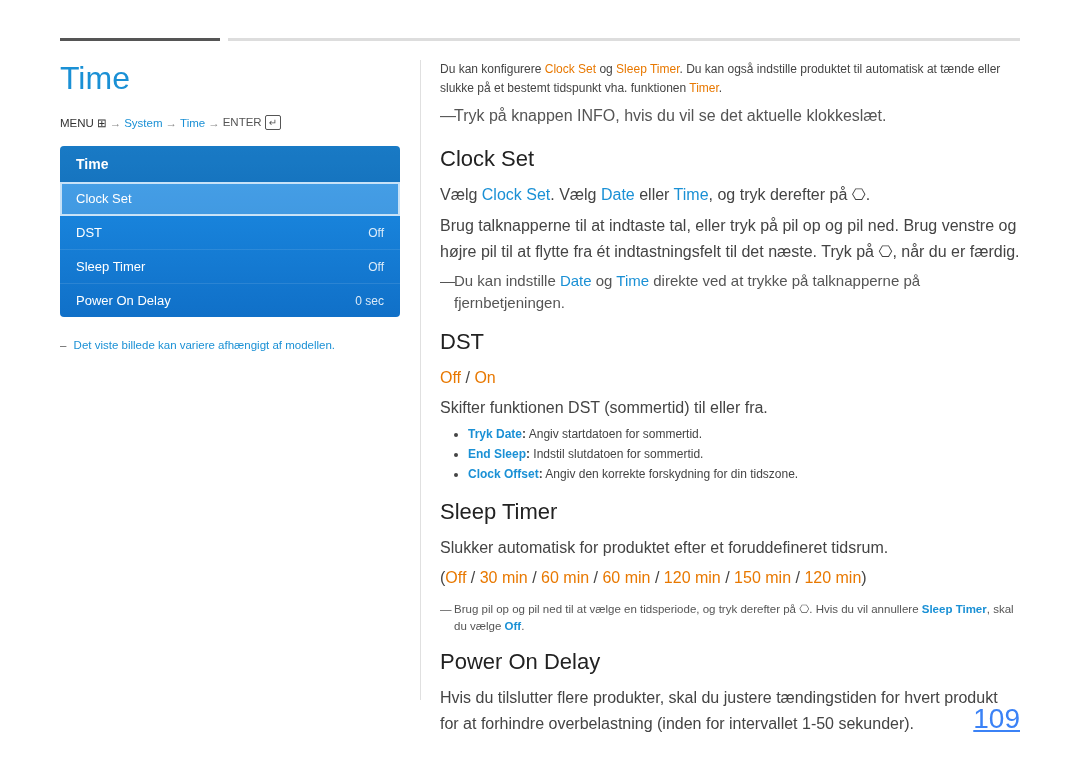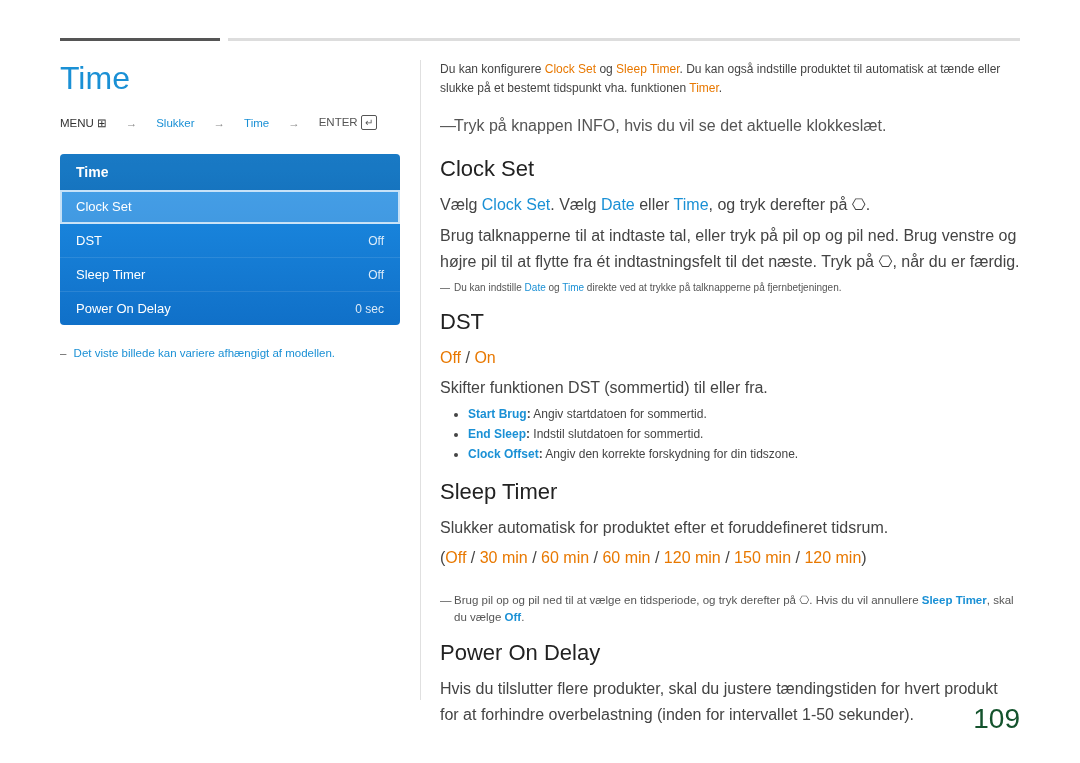--- a/index.html
+++ b/index.html
@@ -45,24 +45,24 @@
     .page-title {
       font-size: 32px;
       font-weight: 300;
       color: #1a90d5;
       margin-bottom: 18px;
     }
 
     .breadcrumb {
       font-size: 11.5px;
       color: #555;
-      margin-bottom: 24px;
+      margin-bottom: 16px;
       display: flex;
       align-items: center;
-      gap: 19px;
+      gap: 3px;
     }
     .breadcrumb .menu-word { color: #333; font-weight: 500; }
     .breadcrumb .arrow { color: #888; }
     .breadcrumb .enter-icon {
       display: inline-block;
       font-size: 10px;
       border: 1px solid #555;
       padding: 1px 3px;
       border-radius: 2px;
     }
@@ -115,21 +115,21 @@
       position: absolute;
       top: 60px;
       left: 440px;
       right: 60px;
     }
 
     .intro-text {
       font-size: 12px;
       color: #444;
       line-height: 1.6;
-      margin-bottom: 16px;
+      margin-bottom: 6px;
     }
     .note-text {
       font-size: 16px;
       color: #555;
       line-height: 1.5;
       padding-left: 14px;
       position: relative;
       margin-bottom: 18px;
     }
     .note-text::before {
@@ -146,21 +146,21 @@
       margin-top: 2px;
     }
 
     .section-text {
       font-size: 16px;
       color: #444;
       line-height: 1.65;
       margin-bottom: 4px;
     }
     .section-note {
-      font-size: 10px;
+      font-size: 15px;
       color: #555;
       line-height: 1.5;
       padding-left: 14px;
       position: relative;
       margin-bottom: 1px;
     }
     .section-note::before {
       content: '—';
       position: absolute;
       left: 0;
@@ -183,35 +183,36 @@
       color: #444;
       line-height: 1.65;
     }
 
     .inline-note {
       font-size: 11.5px;
       color: #555;
       line-height: 1.5;
       padding-left: 14px;
       position: relative;
-      margin-top: 20px;
+      margin-top: 9px;
     }
     .inline-note::before {
       content: '—';
       position: absolute;
       left: 0;
     }
 
     .page-number {
       position: absolute;
       bottom: 28px;
       right: 60px;
       font-size: 28px;
       font-weight: 300;
-      color: #14532d;
+      color: #3b82f6;
+      text-decoration: underline;
     }
 
     .divider-line {
       position: absolute;
       top: 60px;
       left: 420px;
       width: 1px;
       height: 640px;
       background: #e0e0e0;
     }
@@ -226,21 +227,21 @@
 
 <div class="divider-line"></div>
 
 <div class="left-panel">
 
   <div class="page-title">Time</div>
 
   <div class="breadcrumb">
     <span class="menu-word">MENU ⊞</span>
     <span class="arrow">→</span>
-    <span class="blue">Slukker</span>
+    <span class="blue">System</span>
     <span class="arrow">→</span>
     <span class="blue">Time</span>
     <span class="arrow">→</span>
     <span>ENTER <span class="enter-icon">↵</span></span>
   </div>
 
   <div class="menu-box">
     <div class="menu-box-title">Time</div>
     <div class="menu-item selected">
       <span>Clock Set</span>
@@ -290,21 +291,21 @@
   </div>
 
   <div class="dst-section">
     <h2 class="section-title">DST</h2>
     <p class="section-text">
       <span class="orange">Off</span> / <span class="orange">On</span>
     </p>
     <p class="section-text">Skifter funktionen DST (sommertid) til eller fra.</p>
     <ul class="bullet-list">
       <li>
-        <strong><span class="blue">Start Brug</span>:</strong> Angiv startdatoen for sommertid.
+        <strong><span class="blue">Tryk Date</span>:</strong> Angiv startdatoen for sommertid.
       </li>
       <li>
         <strong><span class="blue">End Sleep</span>:</strong> Indstil slutdatoen for sommertid.
       </li>
       <li>
         <strong><span class="blue">Clock Offset</span>:</strong> Angiv den korrekte forskydning for din tidszone.
       </li>
     </ul>
   </div>
 

